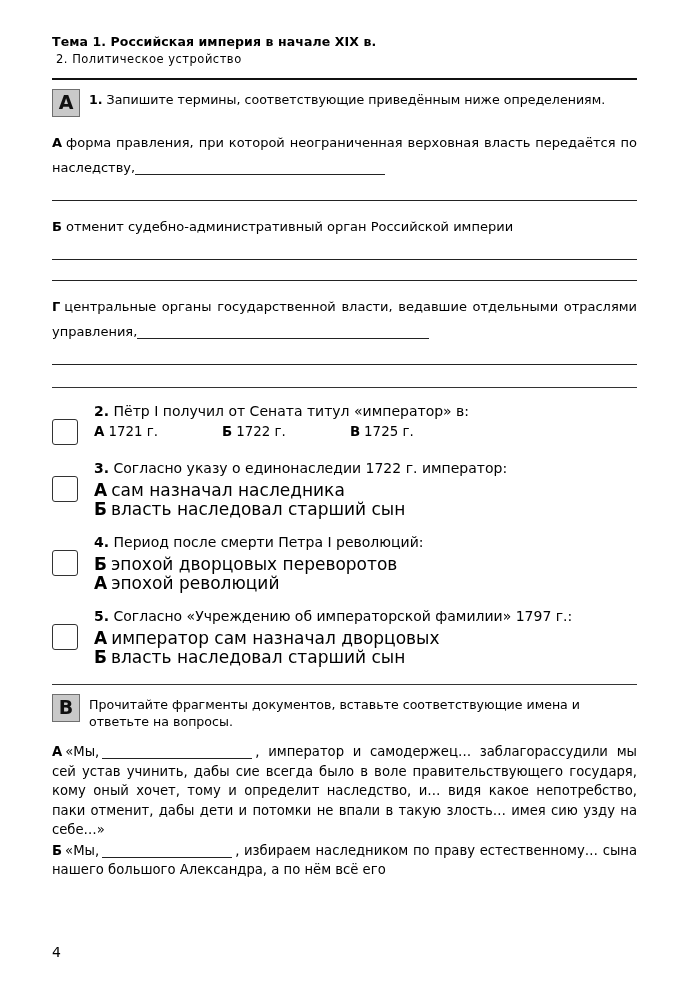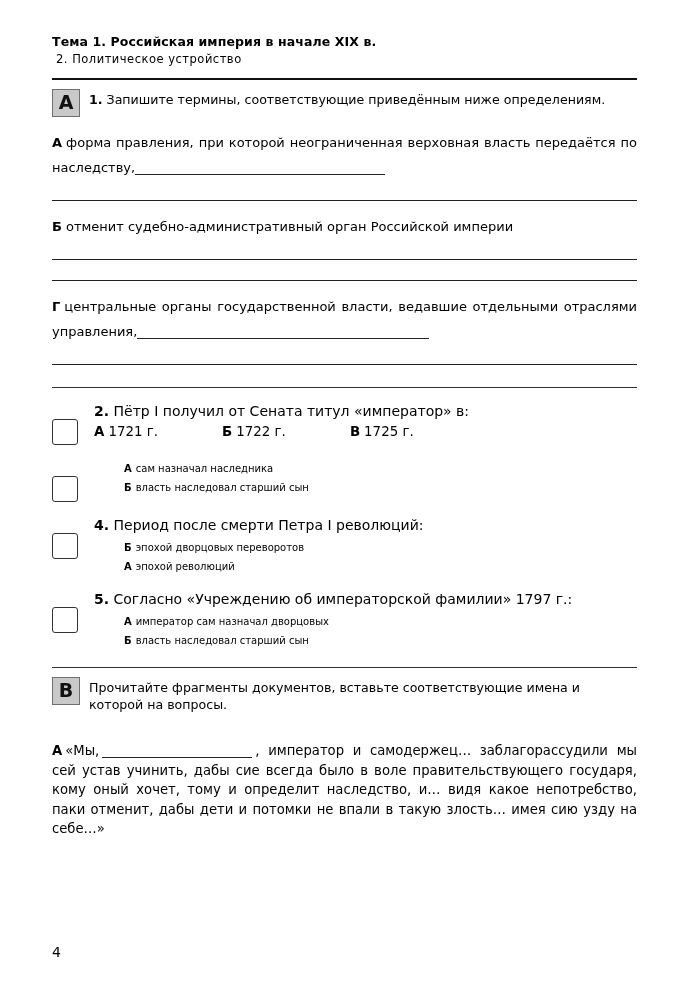--- a/index.html
+++ b/index.html
@@ -126,29 +126,29 @@
     line-height: 18px;
     margin-bottom: 4px;
   }
   .mc-q .task-num { font-weight: bold; }
   .opts-row {
     font-size: 13.4px;
     display: flex;
   }
   .opts-row .opt { margin-right: 64px; text-align: center; }
   .opt b { font-weight: bold; margin-right: 4px; }
-  .opt-stack { font-size: 10px; line-height: 19px; margin-left: 30px; }
+  .opt-stack { font-size: 17px; line-height: 19px; }
   .opt-stack div b { margin-right: 4px; }
 
   
   .docs {
     font-size: 13.2px;
     line-height: 19.5px;
     text-align: justify;
-    margin-top: 28px;
+    margin-top: 12px;
   }
   .docs p { margin: 0 0 1px 0; }
   .docs .lbl { font-weight: bold; margin-right: 3px; }
 
   .pagenum {
     position: absolute;
     left: 52px;
     top: 944px;
     font-size: 14px;
   }
@@ -202,20 +202,24 @@
           <div class="opt"><b>А</b><span>1721 г.</span></div>
           <div class="opt"><b>Б</b><span>1722 г.</span></div>
           <div class="opt"><b>В</b><span>1725 г.</span></div>
         </div>
       </div>
     </div>
 
     <div class="mc">
       <div class="checkbox"></div>
       <div class="mc-body">
+        <div class="mc-q">
+          <span class="task-num">3.</span>
+          <span>Согласно указу о единонаследии 1722 г. император:</span>
+        </div>
         <div class="opt-stack">
           <div><b>А</b><span>сам назначал наследника</span></div>
           <div><b>Б</b><span>власть наследовал старший сын</span></div>
         </div>
       </div>
     </div>
 
     <div class="mc">
       <div class="checkbox"></div>
       <div class="mc-body">
@@ -241,25 +245,28 @@
           <div><b>А</b><span>император сам назначал дворцовых</span></div>
           <div><b>Б</b><span>власть наследовал старший сын</span></div>
         </div>
       </div>
     </div>
 
     <div class="rule-thin" style="margin-top:17px;"></div>
 
     <div class="section-head">
       <div class="badge">В</div>
-      <div class="task-text">Прочитайте фрагменты документов, вставьте соответствующие имена и которой на вопросы.</div>
+      <div class="task-text">Прочитайте фрагменты документов, вставьте соответствующие имена и ответьте на вопросы.</div>
     </div>
 
     <div class="docs">
       <p>
         <span class="lbl">А</span><span>«Мы,</span><span class="inline-rule" style="width:150px;margin:0 3px;"></span><span>, император и самодержец… заблагорассудили мы сей устав учинить, дабы сие всегда было в воле правительствующего государя, кому оный хочет, тому и определит наследство, и… видя какое непотребство, паки отменит, дабы дети и потомки не впали в такую злость… имея сию узду на себе…»</span>
       </p>
+      <p>
+        <span class="lbl">Б</span><span>«Мы,</span><span class="inline-rule" style="width:130px;margin:0 3px;"></span><span>, избираем наследником по праву естественному… сына нашего большого Александра, а по нём всё его</span>
+      </p>
     </div>
 
   </div>
 
   <div class="pagenum">4</div>
 </div>
 
 </body></html>

